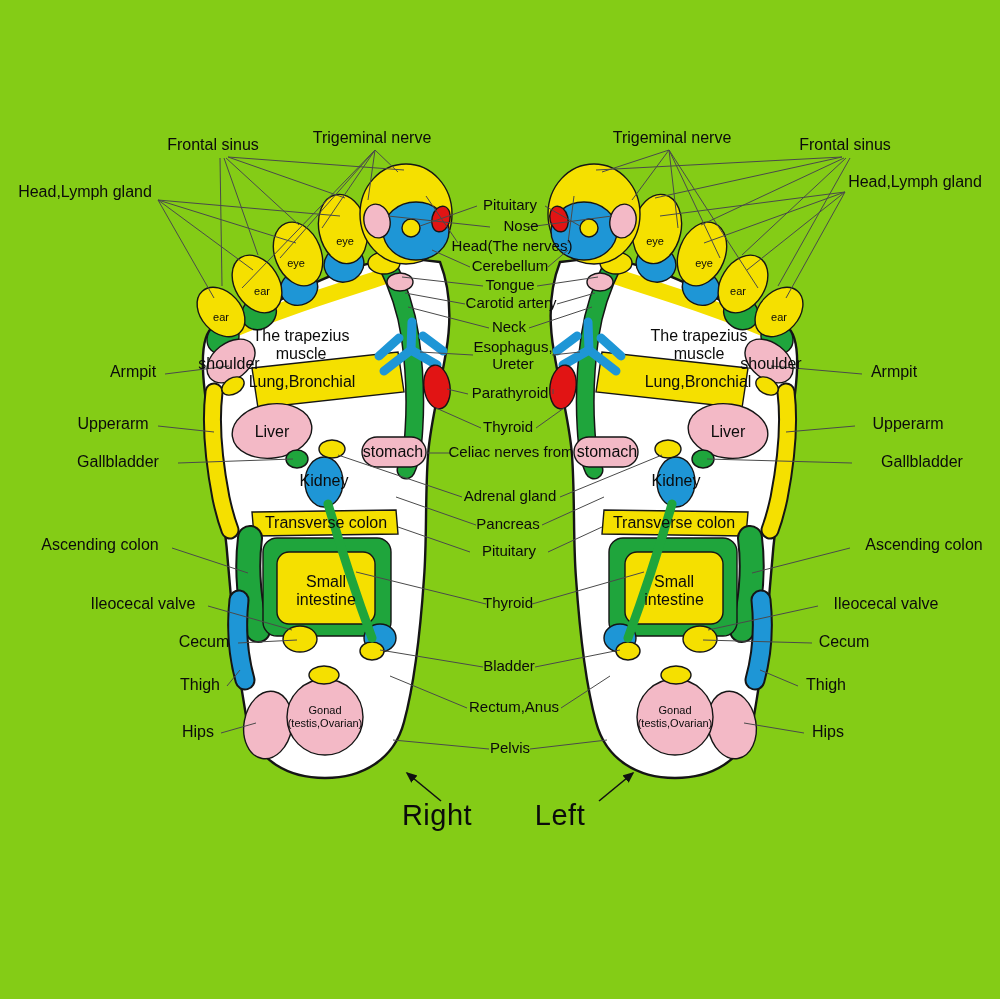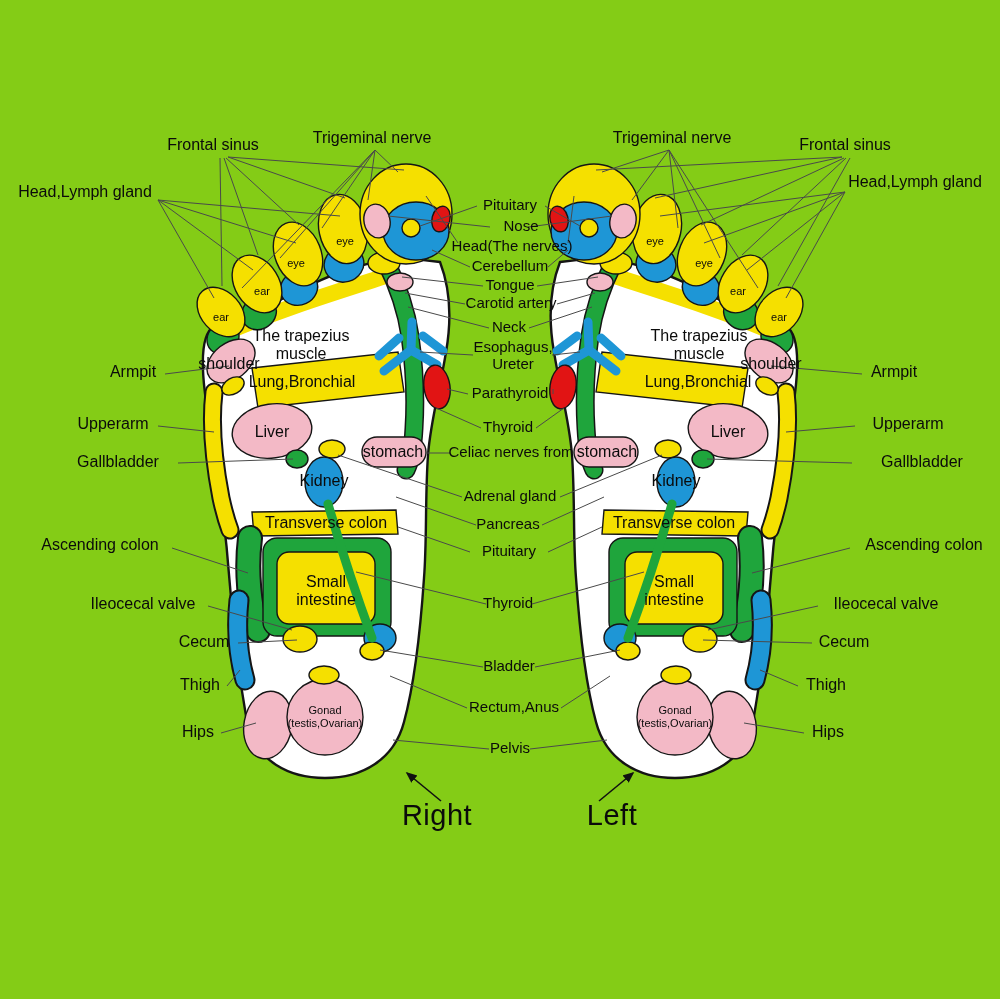--- a/index.html
+++ b/index.html
@@ -280,15 +280,15 @@
 <div class="lbl small two" style="left:674px;top:591px">
   <span>Small</span>
   <span>intestine</span>
 </div>
 <div class="lbl tiny two" style="left:675px;top:717px">
   <span>Gonad</span>
   <span>(testis,Ovarian)</span>
 </div>
 
 <div class="lbl caption" style="left:437px;top:816px">Right</div>
-<div class="lbl caption" style="left:612px;top:816px">Left</div>
+<div class="lbl caption" style="left:560px;top:816px">Left</div>
 
 </div>
 
 </body></html>

